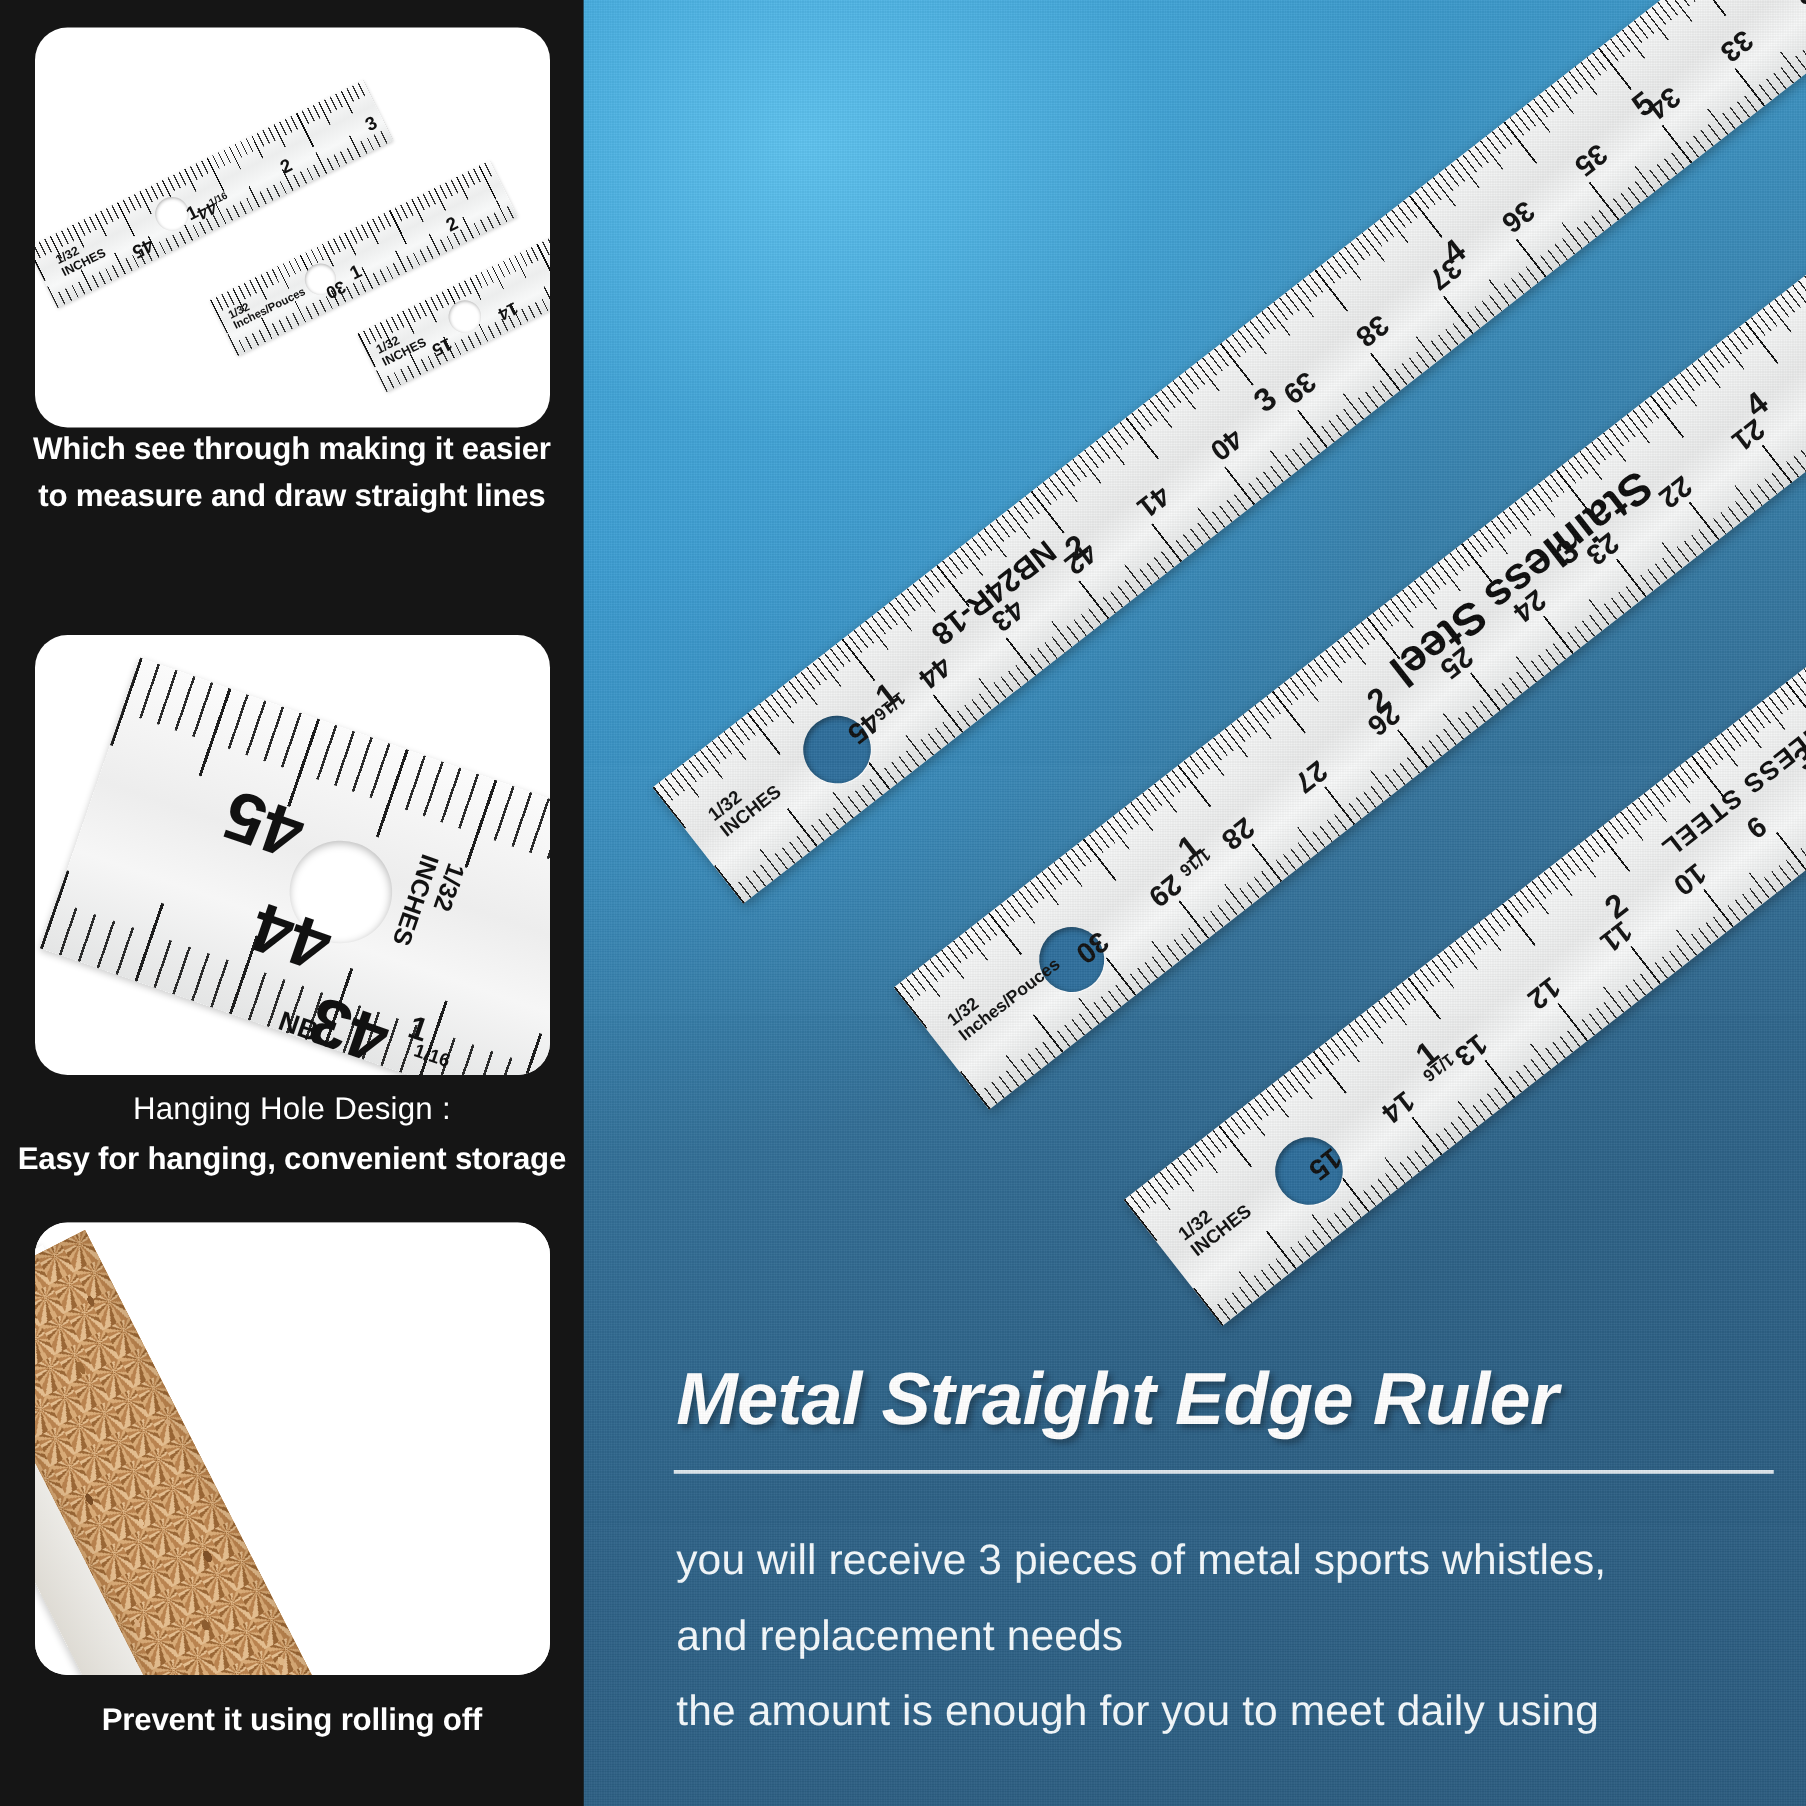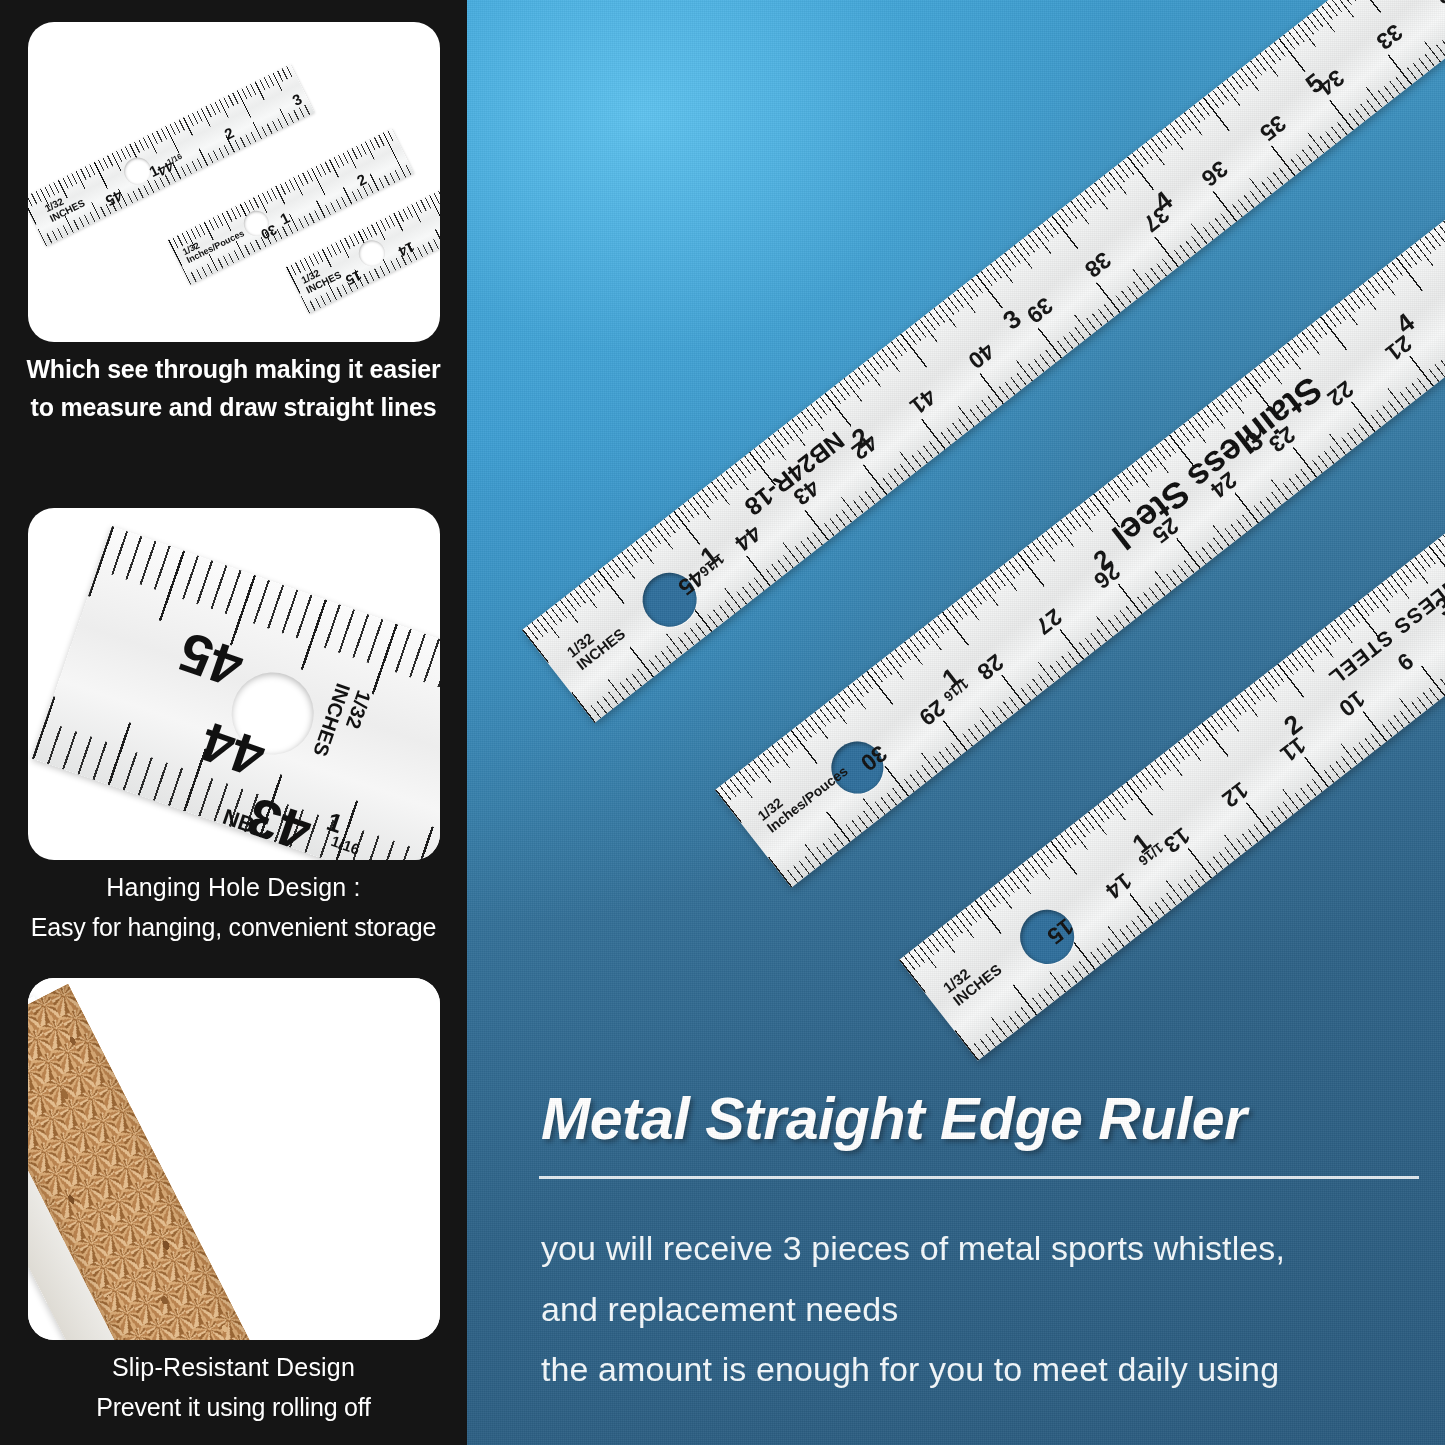--- a/index.html
+++ b/index.html
@@ -37,21 +37,21 @@
   .cap-title.on-white{
     display:inline-block;
     background:#fff;color:#1b1b1b;
     padding:7px 40px 11px 40px;border-radius:0 0 22px 22px;
     margin-top:-2px;
   }
   .cap-line{
     color:#fff;font-size:25px;font-weight:700;line-height:1.5;
     letter-spacing:-.2px;white-space:nowrap;
   }
-  .cap-line.reg{font-weight:400;}
+  .cap-line.reg{font-weight:700;}
 
   
   #right-col{
     position:absolute;left:467px;top:0;width:978px;height:1445px;
     overflow:hidden;
     background:
       radial-gradient(680px 560px at 18% 8%, rgba(96,196,240,.95) 0%, rgba(70,170,220,.55) 42%, rgba(70,170,220,0) 72%),
       radial-gradient(900px 700px at 2% 30%, rgba(60,160,215,.75) 0%, rgba(60,160,215,0) 70%),
       linear-gradient(160deg,#3ba3d8 0%, #3d93c2 22%, #35749c 48%, #2e6287 70%, #2b5b7e 100%);
   }
@@ -258,21 +258,21 @@
           <span>1/32</span><br>
           <span>INCHES</span>
         </div>
         <div class="n" style="left:48px;bottom:4px;font-size:14px;">15</div>
         <div class="n" style="left:108px;bottom:6px;font-size:14px;">14</div>
 
       </div>
     </div>
 
     <div class="cap-block" style="top:340px;">
-      <div class="cap-line" style="margin-top:11px;">Which  see through making it easier</div>
+      <div class="cap-line" style="margin-top:1px;">Which  see through making it easier</div>
       <div class="cap-line">to measure and draw straight lines</div>
     </div>
 
     <div class="inset-card" id="inset-2">
       <div id="hh" style="left:84px; top:18px; width:480px; height:246px; transform:rotate(19deg);">
         <div class="fine"></div>
           <div class="mid"></div>
         <div class="fineb"></div>
           <div class="midb"></div>
         <div class="holebig" style="left:172px;top:84px;width:82px;height:82px;"></div>
@@ -295,21 +295,20 @@
     </div>
 
     <div class="inset-card" id="inset-3">
       <div id="cork-wrap">
         <div id="cork-plate" style="left:6px; top:18px; width:470px; height:128px; transform:rotate(63deg);"></div>
         <div id="cork-strip" style="left:40px; top:6px; width:440px; height:120px; transform:rotate(63deg);"></div>
       </div>
     </div>
 
     <div class="cap-block" style="top:1352px;">
-      <div class="cap-title">Slip-Resistant Design</div>
       <div class="cap-line reg" style="margin-top:6px;">Prevent it using rolling off</div>
     </div>
 
   </div>
 
   <div id="right-col">
 
     <div class="ruler" style="left:55px; top:630px; width:1180px; height:118px; transform:rotate(-38deg);">
       <div class="t-fine-top"></div>
         <div class="t-mid-top"></div>

